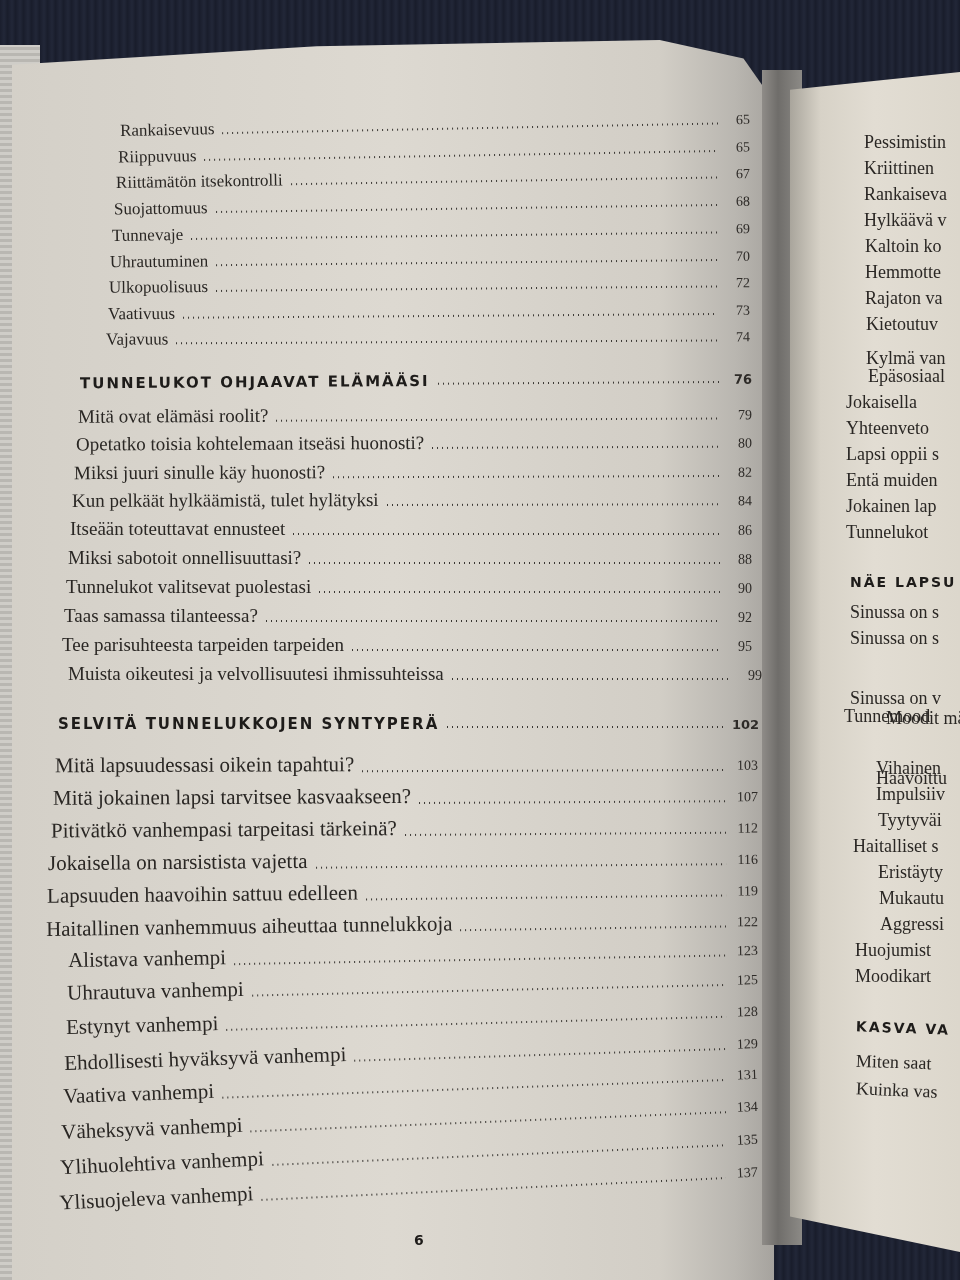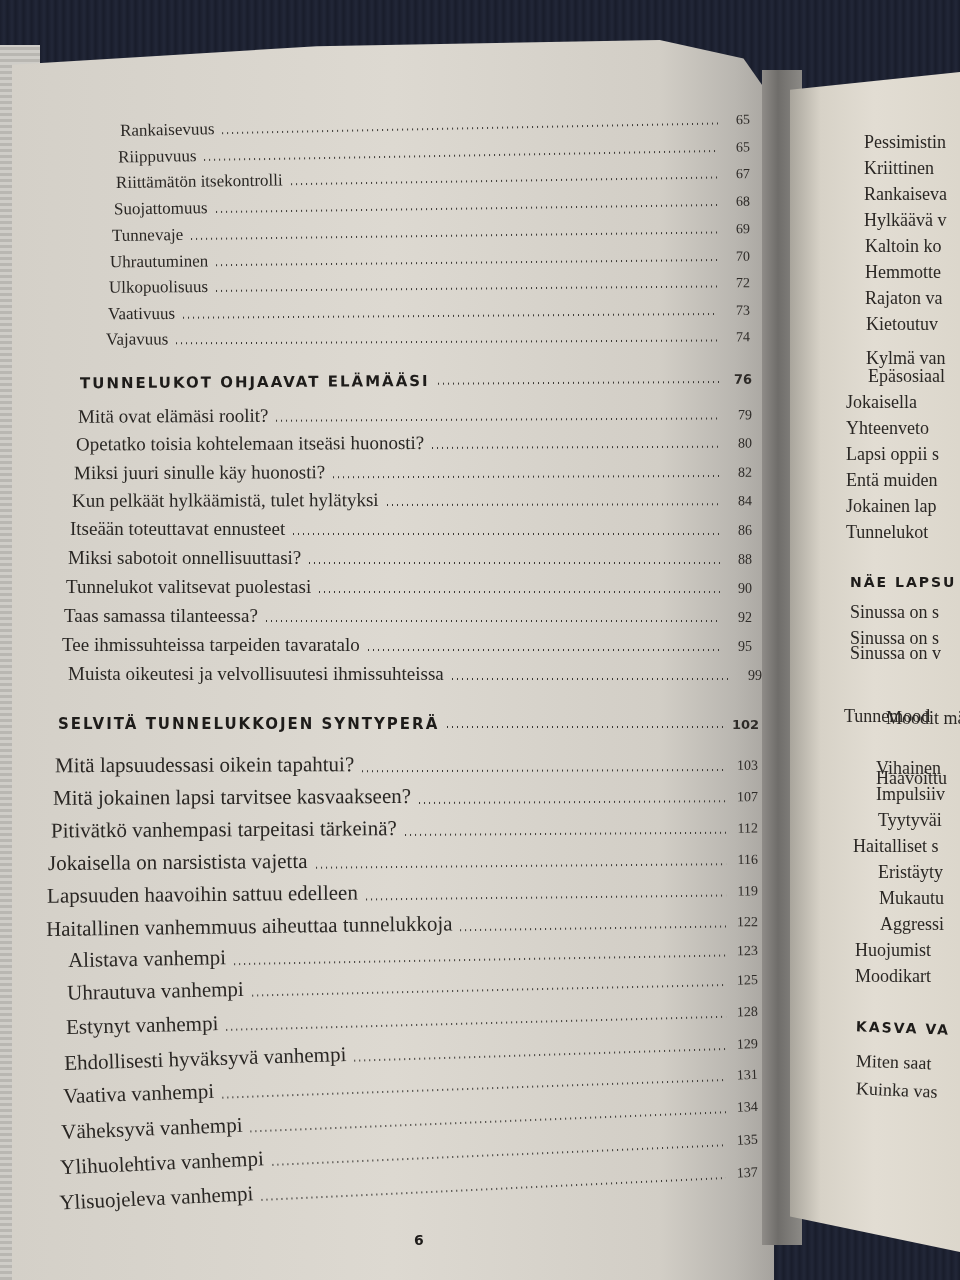--- a/index.html
+++ b/index.html
@@ -162,21 +162,21 @@
     <span class="title">Tunnelukot valitsevat puolestasi</span>
       <span class="dots"></span>
       <span class="page">90</span>
   </div>
   <div class="row md" style="left:64px; top:605px; width:688px;">
     <span class="title">Taas samassa tilanteessa?</span>
       <span class="dots"></span>
       <span class="page">92</span>
   </div>
   <div class="row md" style="left:62px; top:634px; width:690px;">
-    <span class="title">Tee ihmissuhteissa tarpeiden tavaratalo</span>
+    <span class="title">Tee parisuhteesta tarpeiden tarpeiden</span>
       <span class="dots"></span>
       <span class="page">95</span>
   </div>
   <div class="row md" style="left:60px; top:663px; width:694px;margin-left:8px;">
     <span class="title">Muista oikeutesi ja velvollisuutesi ihmissuhteissa</span>
       <span class="dots"></span>
       <span class="page">99</span>
   </div>
 
   <div class="row section" style="left:58px; top:715px; width:700px;">
@@ -273,21 +273,21 @@
   <div class="right-row" style="left:56px; top:346px;">Yhteenveto</div>
   <div class="right-row" style="left:56px; top:372px;">Lapsi oppii s</div>
   <div class="right-row" style="left:56px; top:398px;">Entä muiden</div>
   <div class="right-row" style="left:56px; top:424px;">Jokainen lap</div>
   <div class="right-row" style="left:56px; top:450px;">Tunnelukot</div>
 
   <div class="right-sec" style="left:60px; top:502px;">NÄE LAPSU</div>
 
   <div class="right-row" style="left:60px; top:530px;">Sinussa on s</div>
   <div class="right-row" style="left:60px; top:556px;">Sinussa on s</div>
-  <div class="right-row" style="left:60px; top:571px;">Sinussa on v</div>
+  <div class="right-row" style="left:60px; top:616px;">Sinussa on v</div>
   <div class="right-row" style="left:60px; top:636px;margin-left:36px;">Moodit mä</div>
   <div class="right-row" style="left:54px; top:634px;">Tunnemood</div>
   <div class="right-row" style="left:86px; top:696px;">Haavoittu</div>
   <div class="right-row" style="left:86px; top:686px;">Vihainen</div>
   <div class="right-row" style="left:86px; top:712px;">Impulsiiv</div>
   <div class="right-row" style="left:88px; top:738px;">Tyytyväi</div>
   <div class="right-row" style="left:63px; top:764px;">Haitalliset s</div>
   <div class="right-row" style="left:88px; top:790px;">Eristäyty</div>
   <div class="right-row" style="left:89px; top:816px;">Mukautu</div>
   <div class="right-row" style="left:90px; top:842px;">Aggressi</div>

